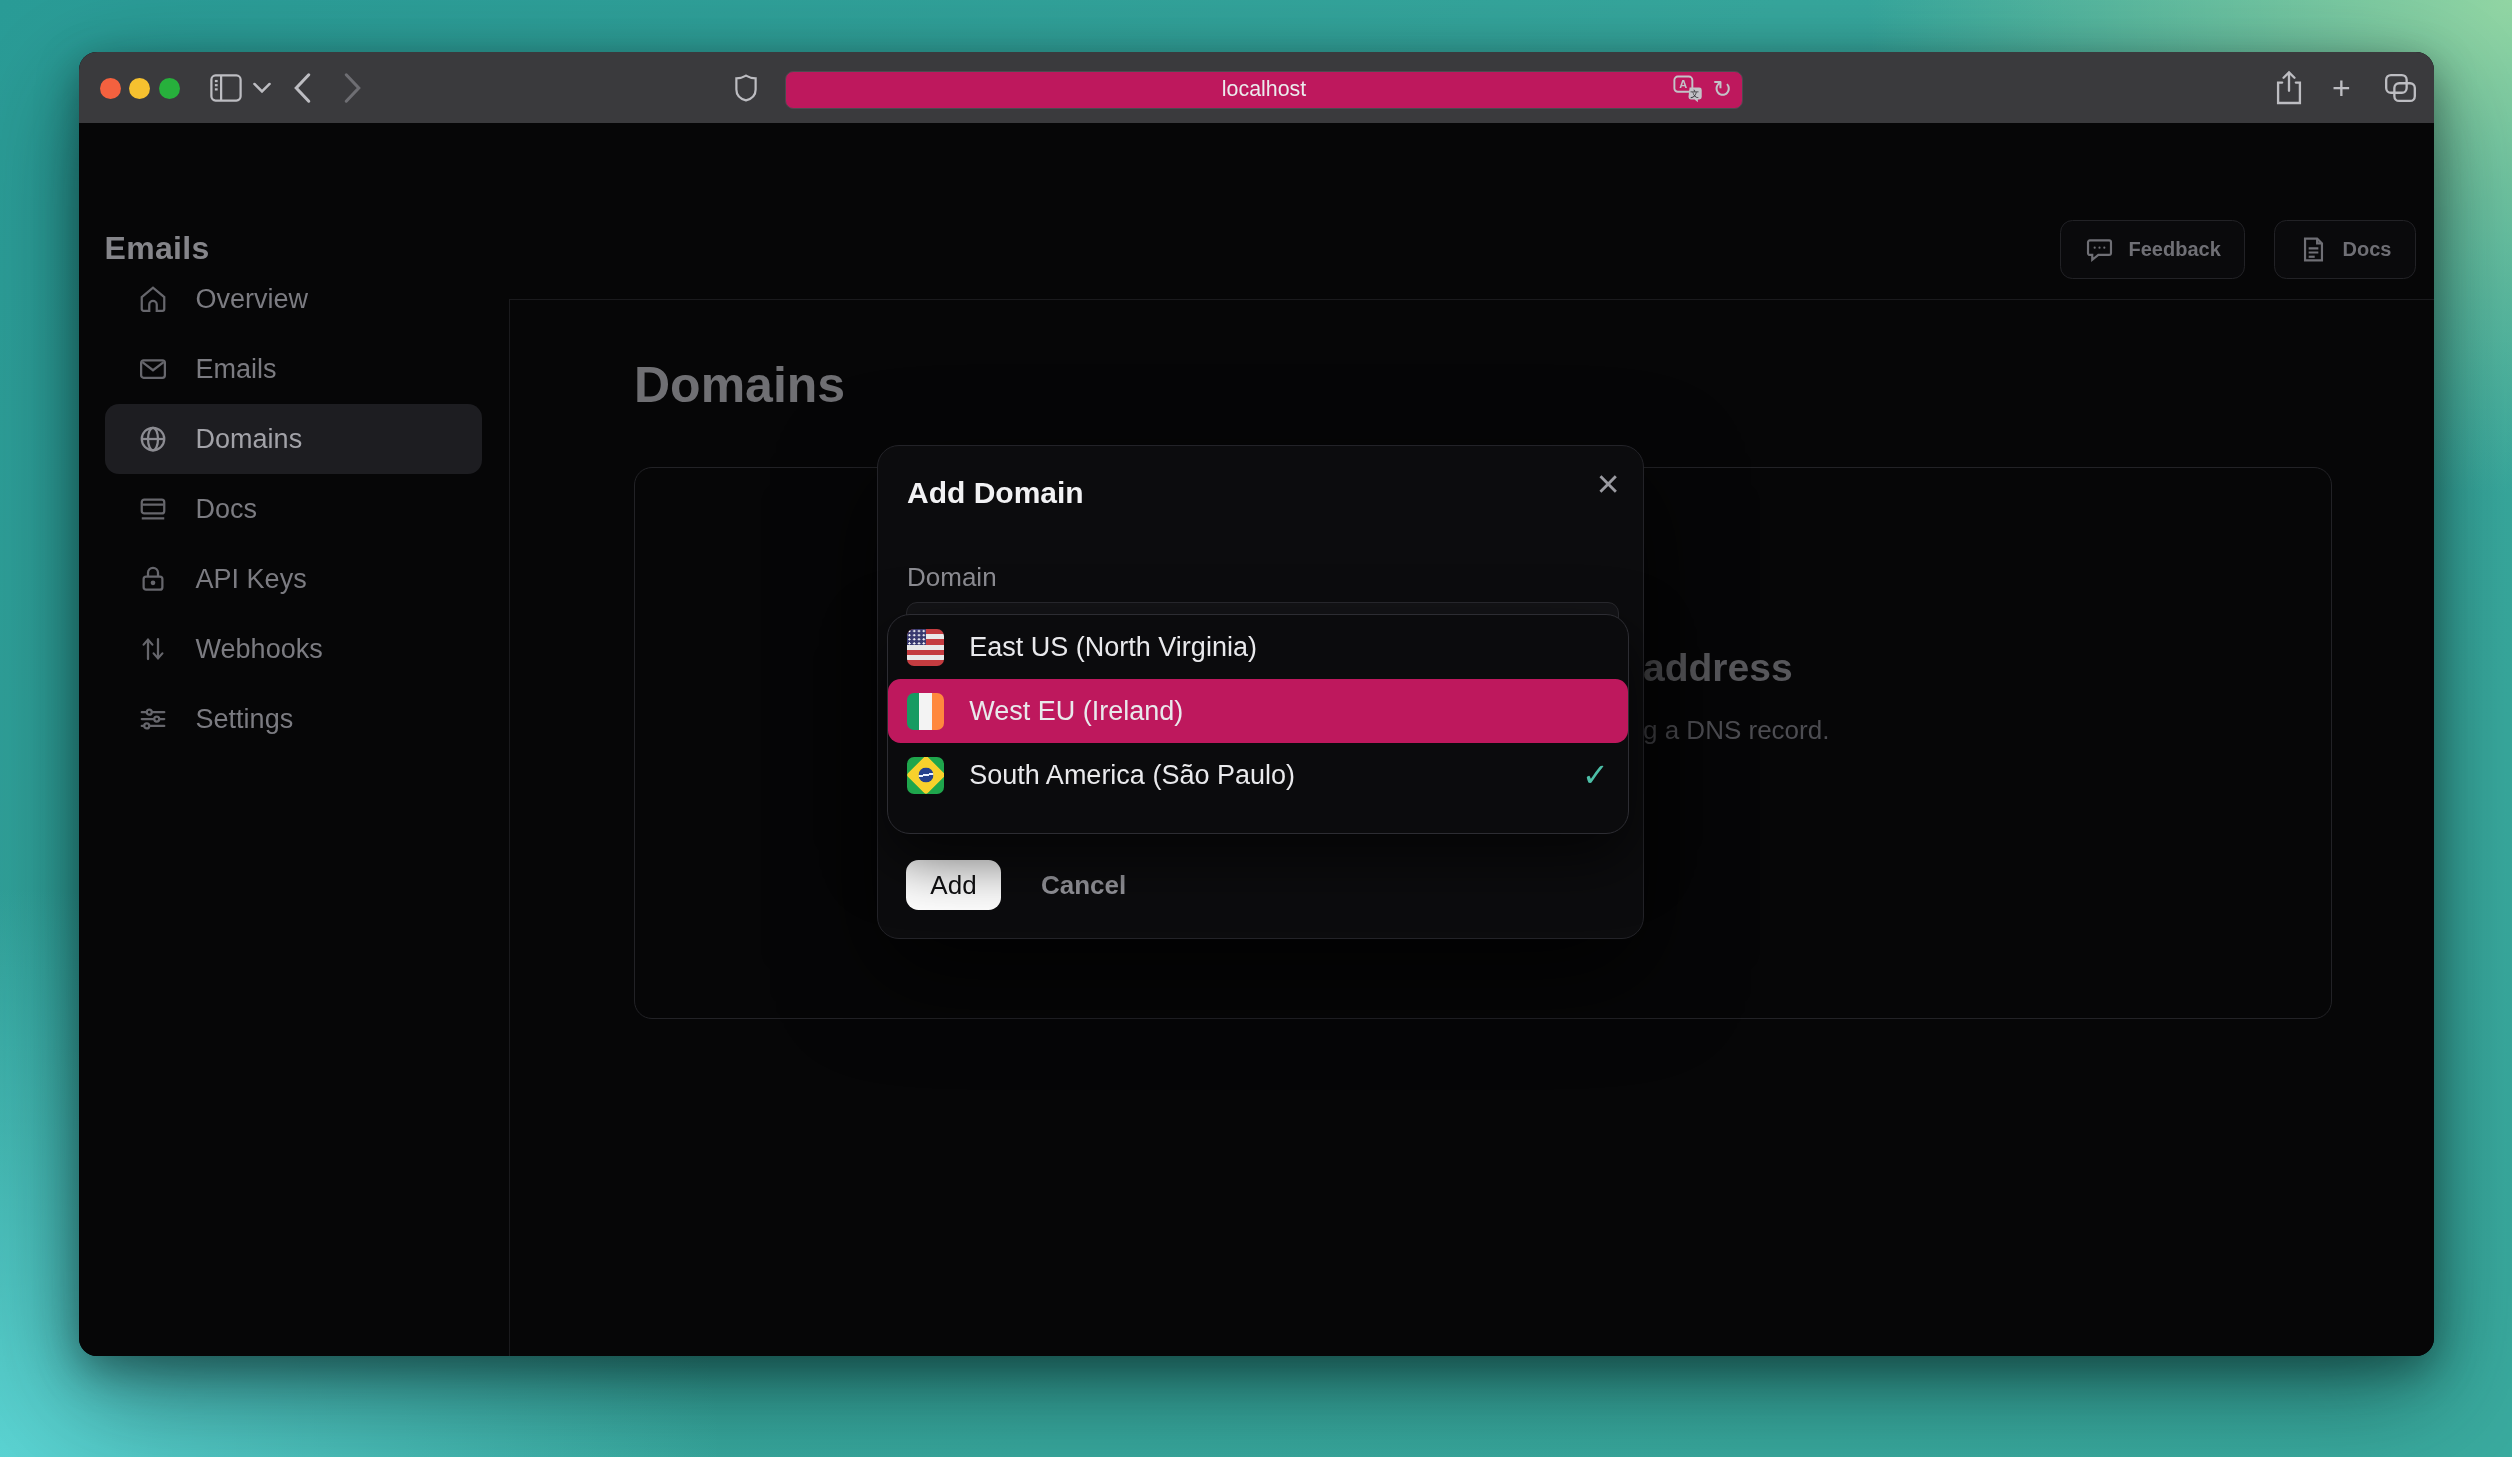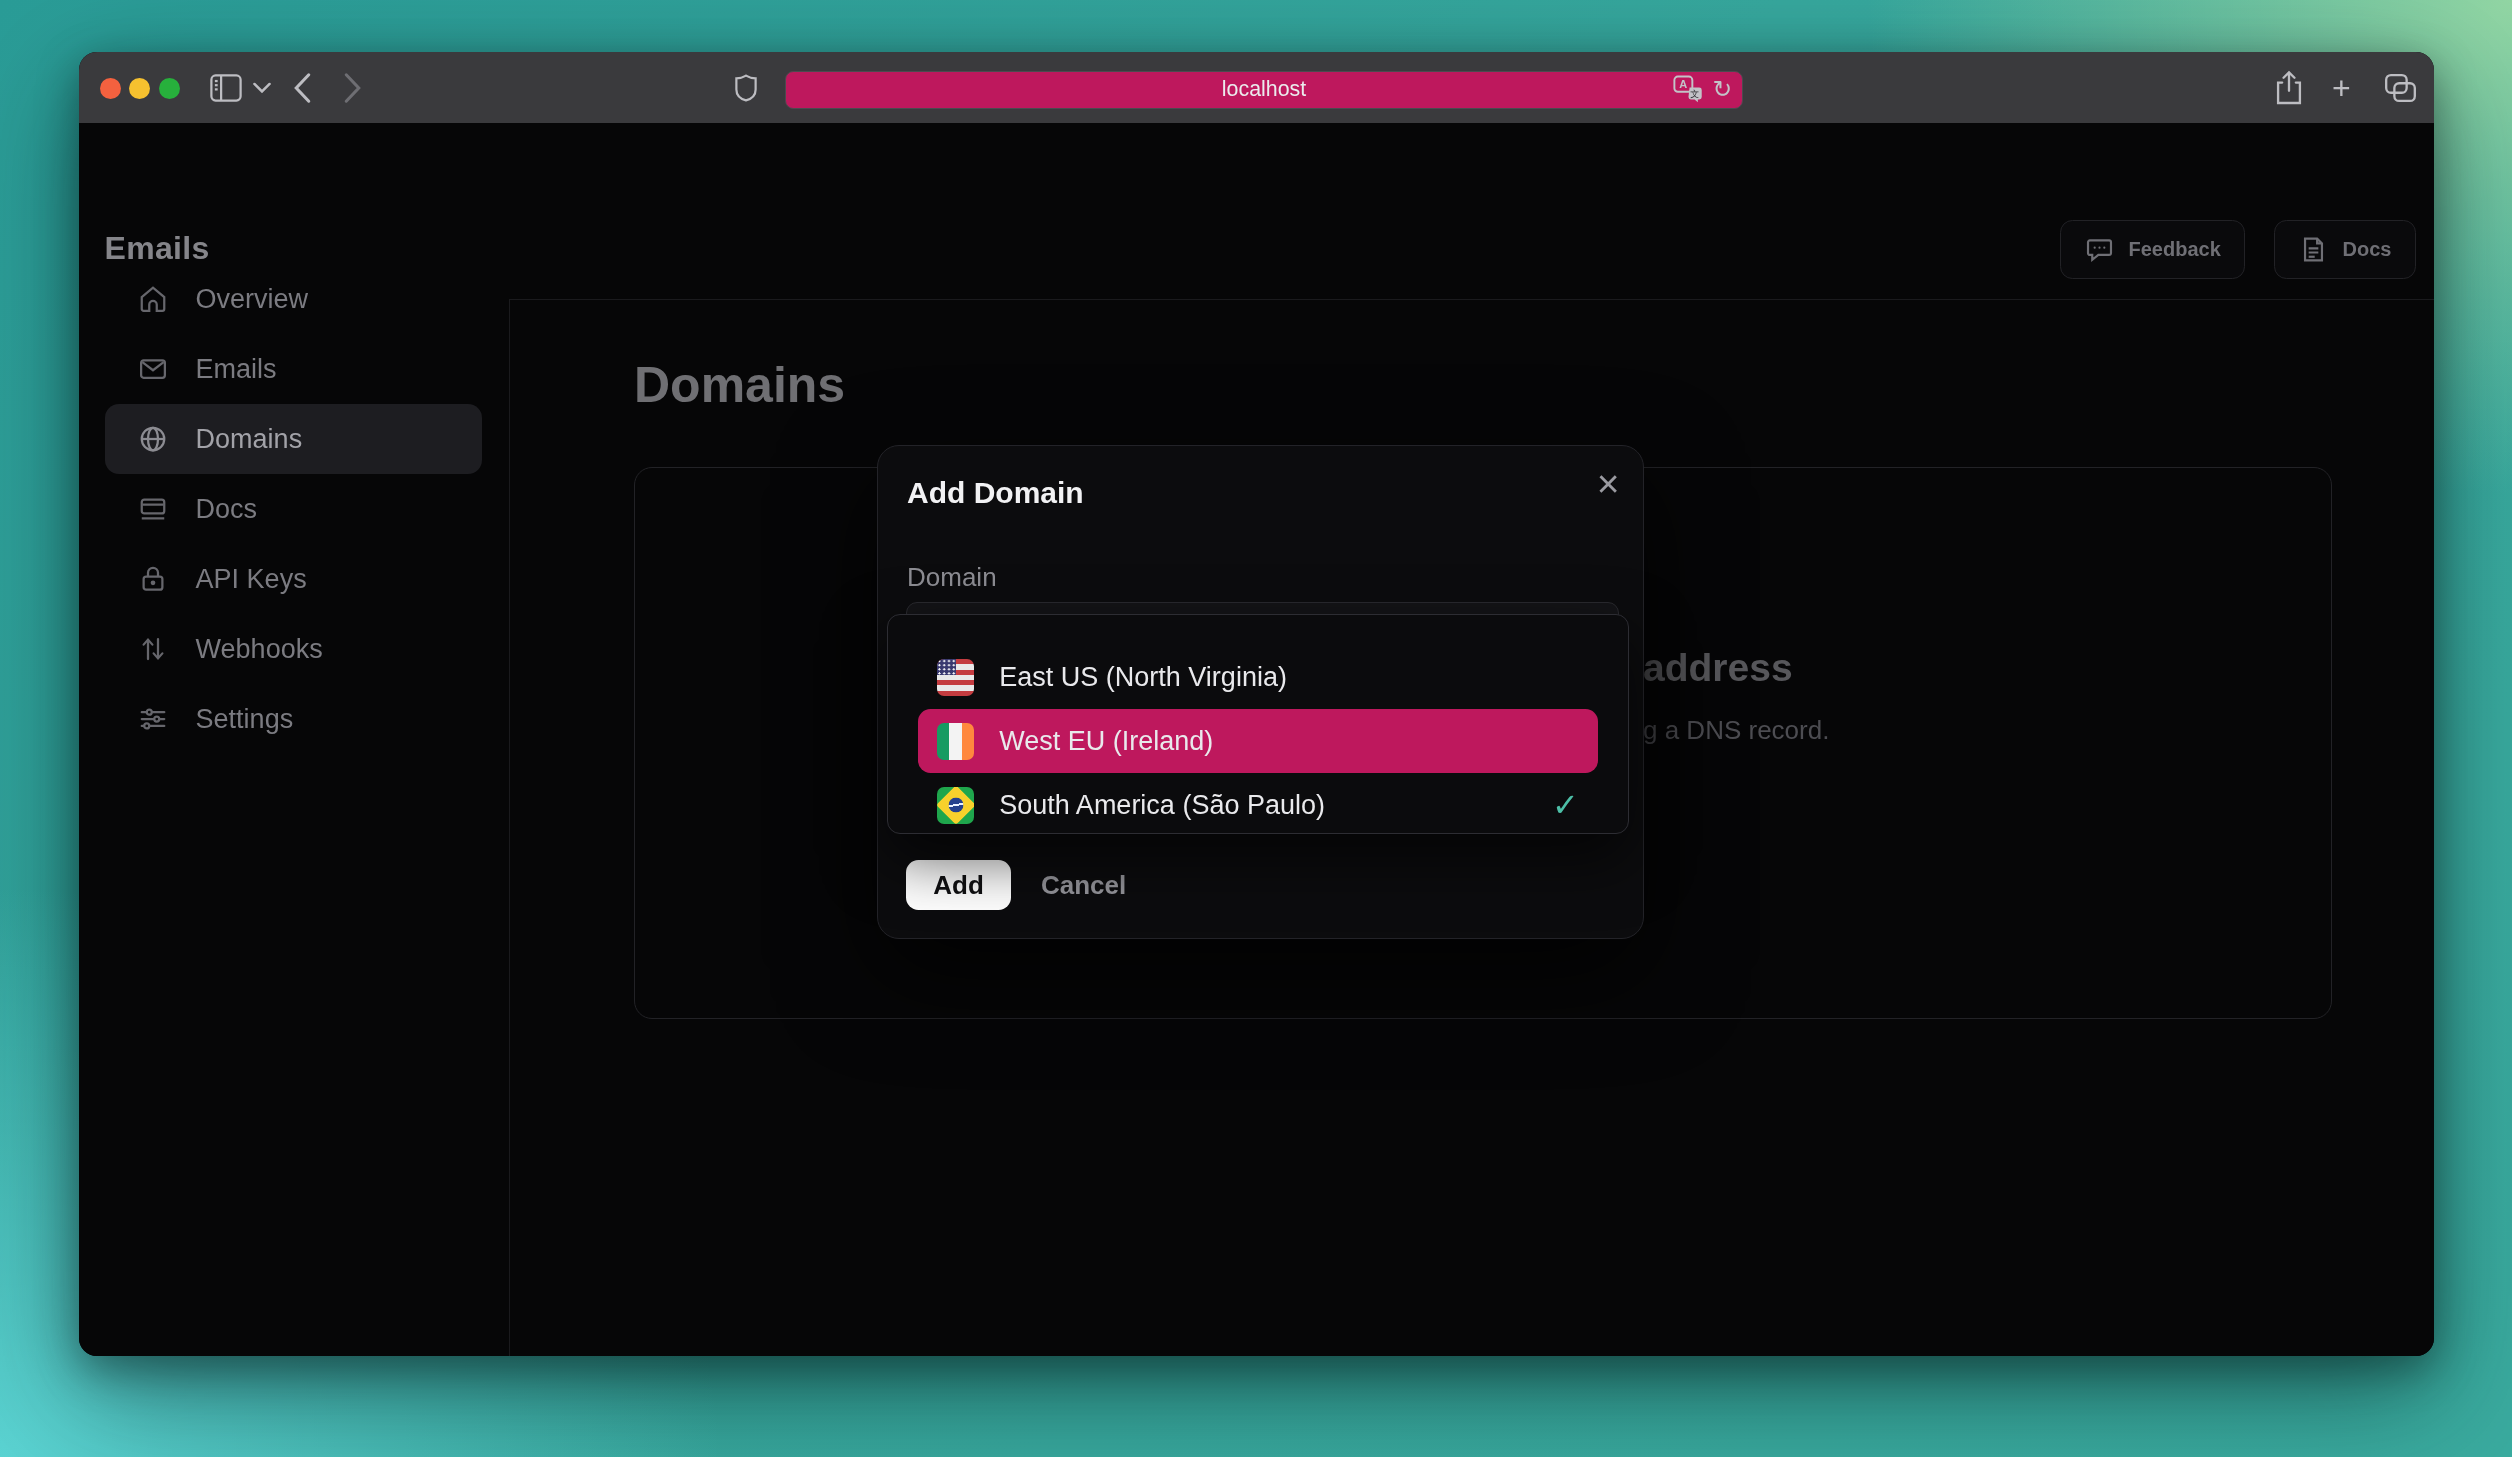--- a/index.html
+++ b/index.html
@@ -66,39 +66,39 @@
   }
   .modal-title{position:absolute;left:29px;top:30px;font-size:30px;font-weight:600;color:#f2f2f4;}
   .modal-close{position:absolute;right:23.5px;top:18px;font-size:39px;line-height:1;color:#9b9ba1;font-weight:400;}
   .field-label{position:absolute;left:29px;top:116px;font-size:26px;color:#8c8c92;}
   .domain-input{
     position:absolute;left:28px;top:156px;width:713px;height:64px;box-sizing:border-box;
     background:#141417;border:1.4px solid #2a2a2f;border-radius:11px;z-index:1;
   }
   .dropdown{
     position:absolute;left:9px;top:168px;width:742px;height:220px;box-sizing:border-box;
-    background:#0b0b0d;border:1.4px solid #2d2d33;border-radius:13px;z-index:2;
-    padding:30px;box-shadow:0 24px 62px rgba(0,0,0,.65);
+    background:#0b0b0d;border:1.4px solid #2d2d33;border-radius:23px;z-index:2;
+    padding:0;box-shadow:0 24px 62px rgba(0,0,0,.65);
   }
   .dd-row{height:64px;display:flex;align-items:center;gap:25px;padding:0 19.3px;border-radius:12.4px;color:#e9e9ec;}
   .dd-row.highlight{background:#be185d;}
   .dd-label{font-size:27px;}
   .dd-check{margin-left:auto;font-size:32px;color:#4dbfa7;font-weight:700;}
   .flag{width:37px;height:37px;border-radius:7px;overflow:hidden;position:relative;flex:0 0 auto;}
   .flag-us{background:repeating-linear-gradient(180deg,#c43c40 0 5.2px,#e9e9e9 5.2px 10.5px);}
   .flag-us .canton{position:absolute;left:0;top:0;width:18.6px;height:16px;background:#39396f;
     background-image:radial-gradient(#fff 1px,transparent 1.1px);background-size:4.8px 4.1px;}
   .flag-ie{background:linear-gradient(90deg,#169b62 0 33%,#f3f3f3 33% 67%,#ff883e 67%);}
   .flag-br{background:#1fa64c;}
   .flag-br .diamond{position:absolute;left:50%;top:50%;width:28px;height:28px;transform:translate(-50%,-50%) rotate(45deg);background:#f8d12c;border-radius:2.8px;}
   .flag-br .orb{position:absolute;left:50%;top:50%;width:15px;height:15px;transform:translate(-50%,-50%);border-radius:50%;background:#23408e;
     background-image:linear-gradient(170deg,transparent 44%,#e8f0ff 44% 56%,transparent 56%);}
   
-  .add-btn{position:absolute;left:28px;top:414px;width:105px;height:50px;background:#ffffff;border:none;border-radius:12.4px;
-    font-family:inherit;font-size:26px;font-weight:700;color:#101012;display:flex;align-items:center;justify-content:center;}
+  .add-btn{position:absolute;left:28px;top:414px;width:95px;height:50px;background:#ffffff;border:none;border-radius:12.4px;
+    font-family:inherit;font-size:26px;font-weight:400;color:#101012;display:flex;align-items:center;justify-content:center;}
   .cancel-btn{position:absolute;left:163px;top:414px;height:50px;display:flex;align-items:center;font-size:26px;font-weight:700;color:#96969c;}
 </style>
 </head>
 <body>
 
 <div class="window">
 
   <div class="toolbar">
     <span class="tl red"></span>
     <span class="tl yellow"></span>

